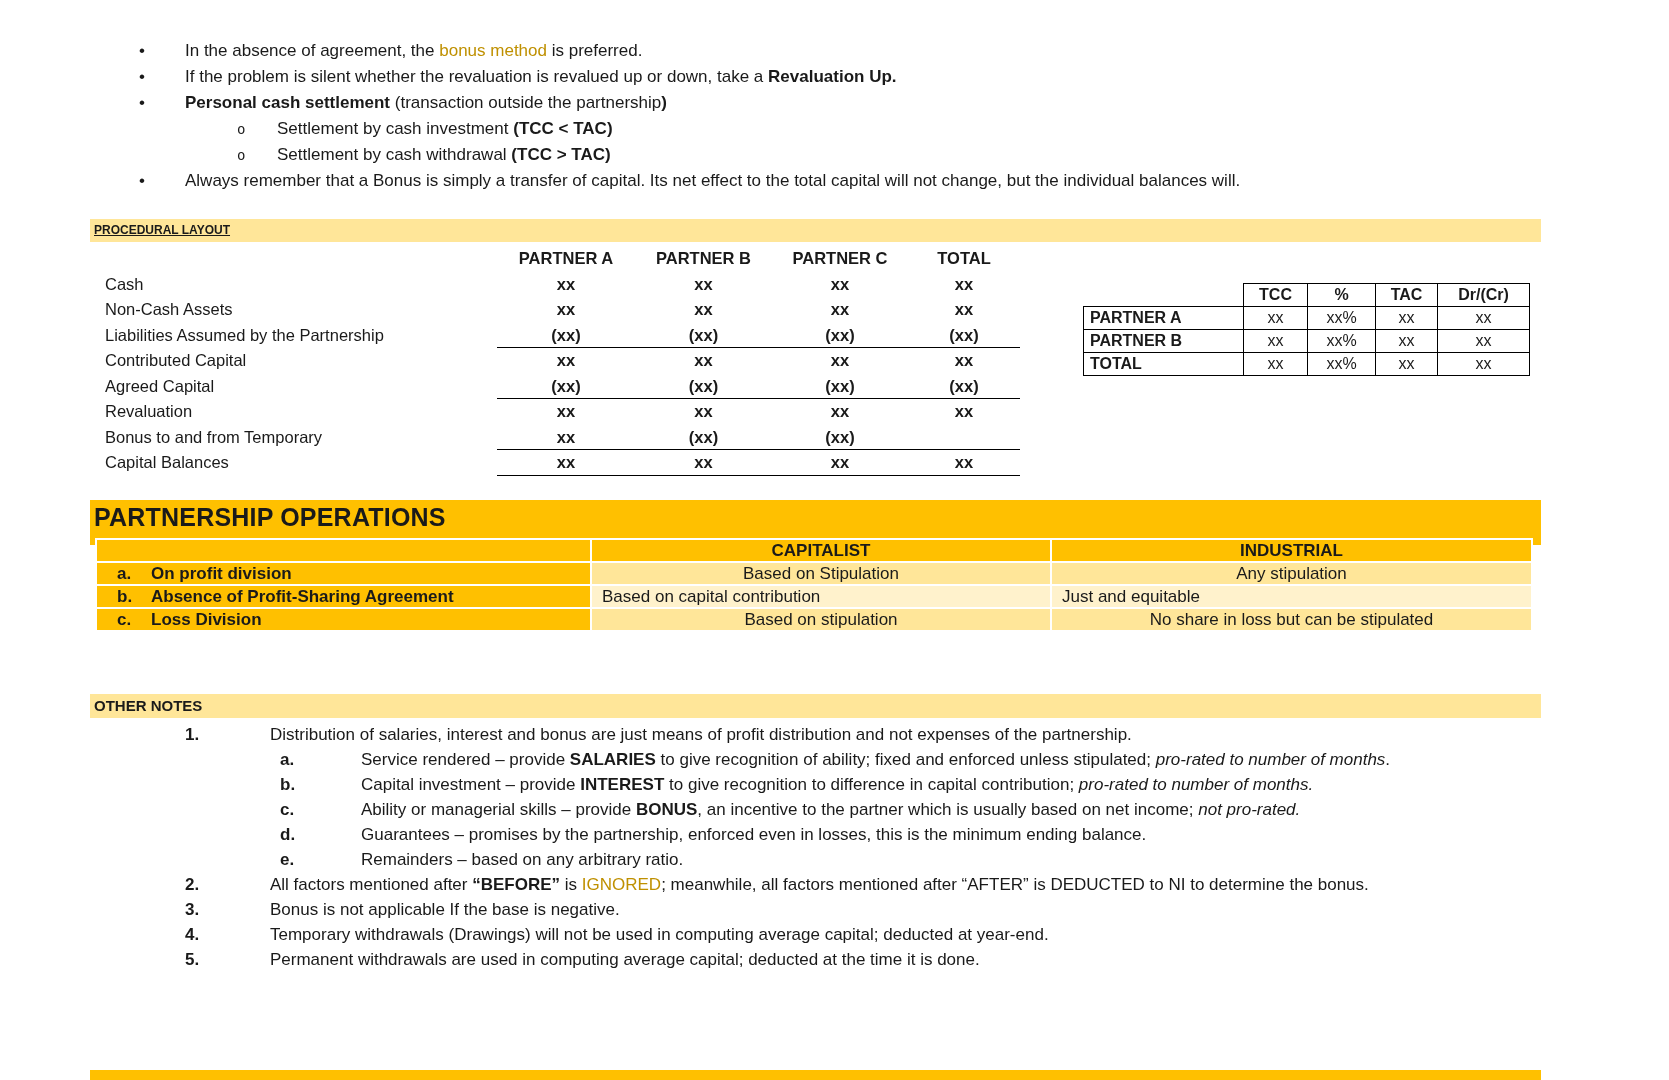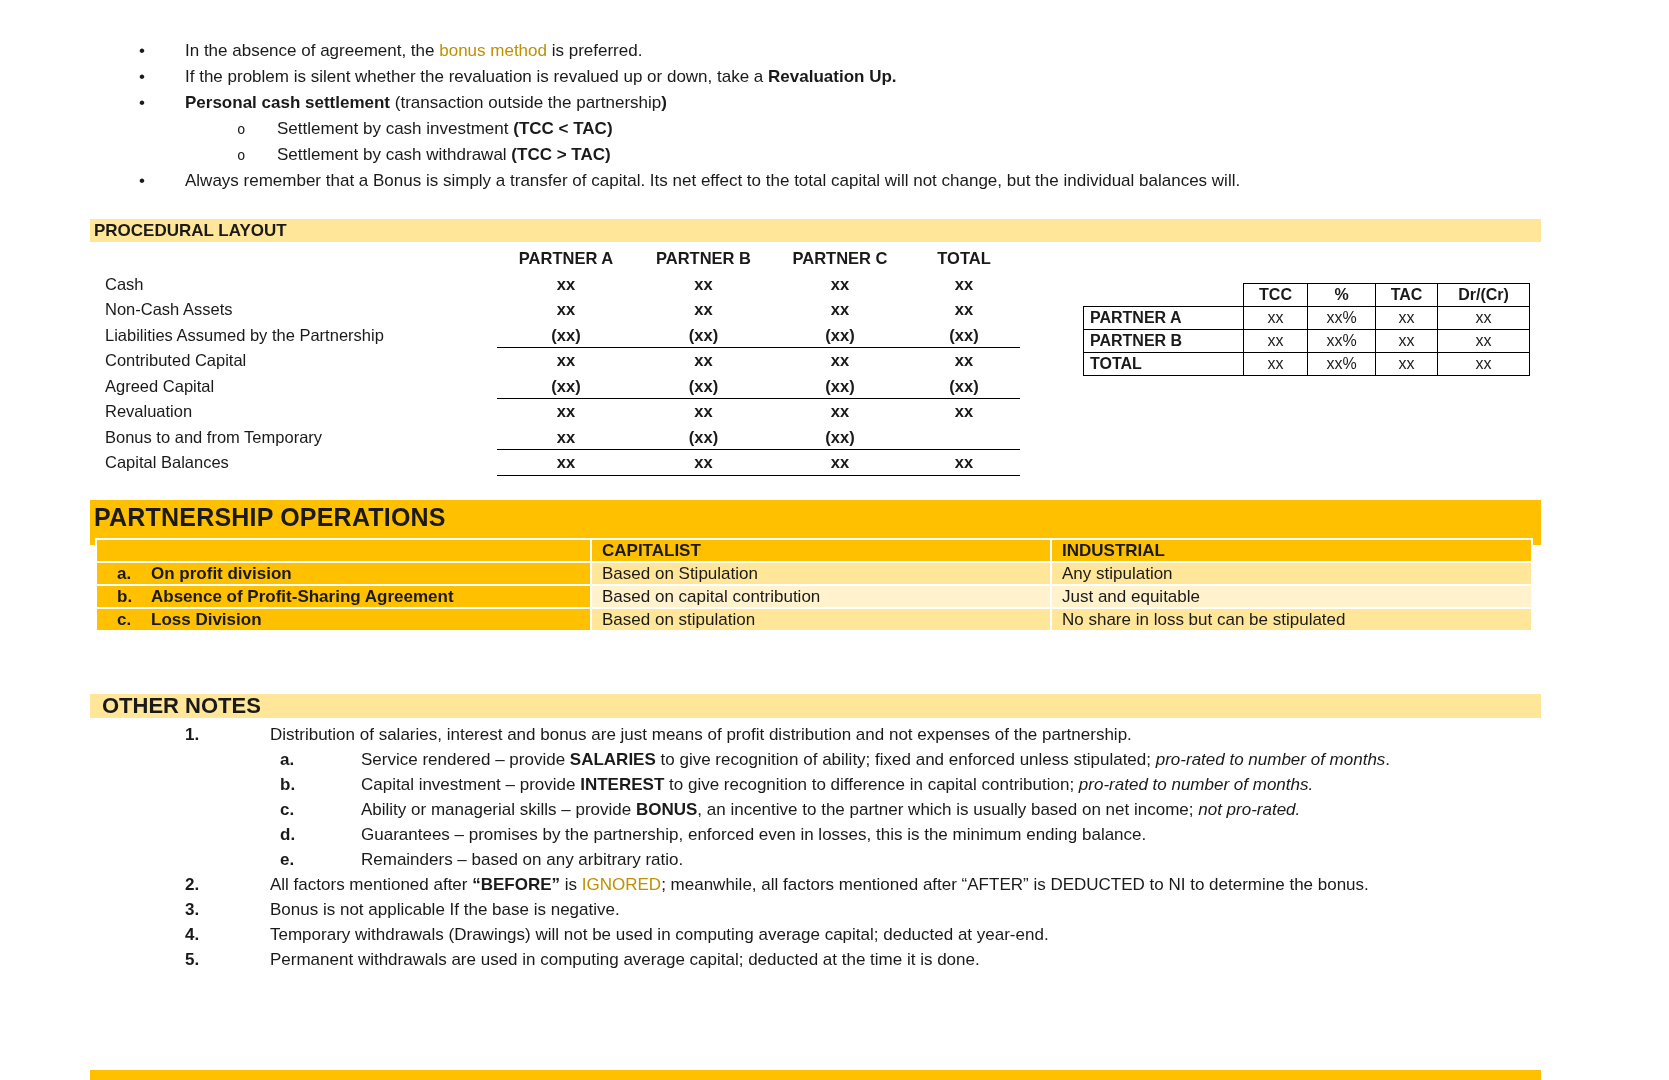--- a/index.html
+++ b/index.html
@@ -29,49 +29,49 @@
   .brow.lvl2{margin-left:98px;}
   .brow.lvl2 .mark{width:40px;flex:0 0 40px;font-family:"DejaVu Sans Mono",monospace;font-size:14px;}
   .btxt{flex:1;}
 
   
   .band{position:absolute;left:90px;width:1451px;background:var(--gold-light);}
   .band.big{background:var(--gold);}
   .band-title{display:block;font-weight:700;padding-left:4px;}
 
   #band-proc{top:219px;height:23px;}
-  #band-proc .band-title{font-size:17px;line-height:23px;}
+  #band-proc .band-title{font-size:12px;line-height:23px;text-decoration:underline;}
   #band-ops{top:500px;height:45px;}
   #band-ops .band-title{font-size:25px;line-height:35px;letter-spacing:.2px;}
   #band-notes{top:694px;height:24px;}
-  #band-notes .band-title{font-size:22px;line-height:24px;margin-left:8px;}
+  #band-notes .band-title{font-size:15px;line-height:24px;}
 
   
   .proc-table{position:absolute;left:105px;top:246px;width:915px;font-size:16.5px;}
   .prow{display:flex;height:25.5px;line-height:25.5px;}
   .plabel{width:392px;flex:0 0 392px;}
   .pnums{display:flex;width:523px;flex:0 0 523px;}
   .pnums.rule{border-bottom:1.5px solid #000;}
   .pcell{text-align:center;font-weight:700;}
   .pcell.c1{width:138px;} .pcell.c2{width:137px;} .pcell.c3{width:136px;} .pcell.c4{width:112px;}
 
   
   .tcc{position:absolute;left:1083px;top:283px;border-collapse:collapse;font-size:16px;}
   .tcc th,.tcc td{border:1.5px solid #000;height:23px;padding:0 6px;text-align:center;}
   .tcc th{font-weight:700;}
   .tcc th.blank{border:none;background:transparent;}
   .tcc td.lab{text-align:left;font-weight:700;}
 
   
   .ops{position:absolute;left:95px;top:538px;border-collapse:collapse;font-size:17px;table-layout:fixed;}
   .ops th,.ops td{border:2px solid #fff;height:23px;padding:0 10px;overflow:hidden;white-space:nowrap;}
-  .ops th{background:var(--gold);font-weight:700;text-align:left;}
+  .ops th{background:var(--gold);font-weight:700;text-align:center;}
   .ops th.rowhead{text-align:left;padding-left:20px;}
   .ops .onum{display:inline-block;width:34px;font-weight:700;}
-  .ops td.shade1{background:var(--gold-light);text-align:left;}
+  .ops td.shade1{background:var(--gold-light);text-align:center;}
   .ops td.shade2{background:var(--gold-pale);text-align:left;margin-left:20px;}
 
   
   .notes{position:absolute;left:185px;top:722px;width:1340px;font-size:17px;}
   .nrow{display:flex;line-height:25px;}
   .nrow .nnum{width:45px;flex:0 0 45px;font-weight:700;}
   .nrow.lvl2{margin-left:95px;}
   .nrow.lvl2 .nnum{width:41px;flex:0 0 41px;}
   .ntext{flex:1;margin-left:40px;}
 

